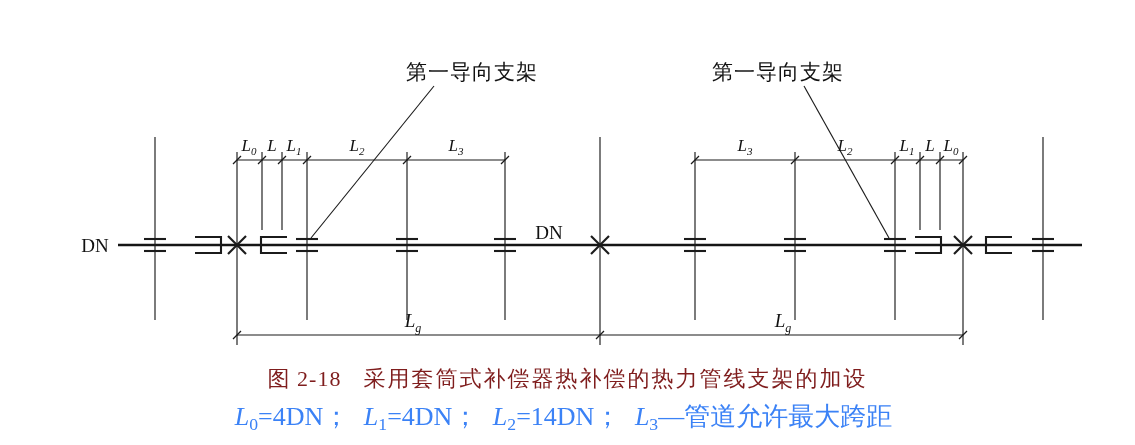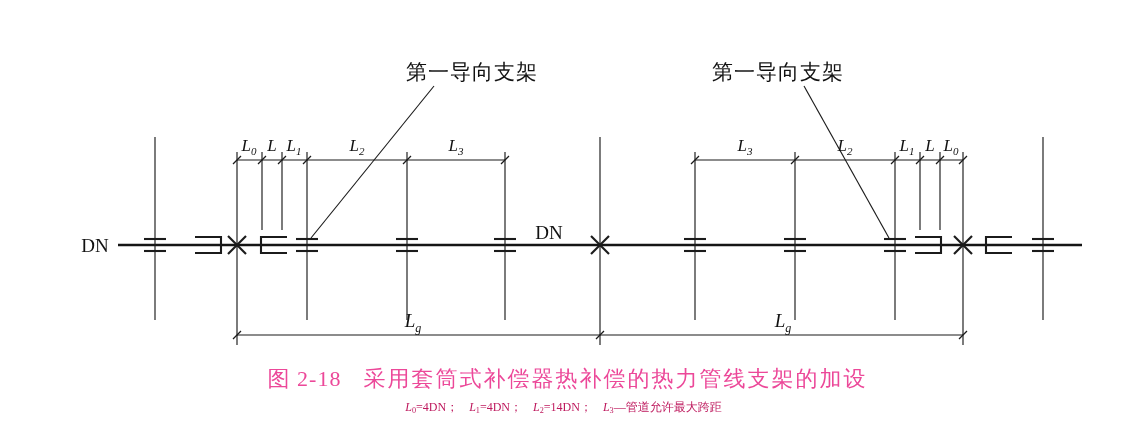--- a/index.html
+++ b/index.html
@@ -6,24 +6,24 @@
   .canvas{position:relative;width:1135px;height:445px;background:#ffffff;overflow:hidden;
           font-family:"Liberation Serif","DejaVu Serif",serif;color:#151515;}
   svg{position:absolute;top:0;left:0;}
   .pipe{stroke:#151515;stroke-width:2.6;}
   .thin{stroke:#1b1b1b;stroke-width:1.15;fill:none;}
   .sym{stroke:#1b1b1b;stroke-width:2.1;fill:none;}
   .lbl{font-family:"Liberation Serif","DejaVu Serif",serif;font-style:italic;fill:#111;}
   .dn{font-family:"Liberation Serif","DejaVu Serif",serif;fill:#111;}
   .cjk{font-family:"Liberation Serif","DejaVu Serif",serif;fill:#111;letter-spacing:1px;}
   .caption{position:absolute;top:364px;left:0;width:100%;text-align:center;
-           font-size:22px;letter-spacing:2px;color:#ec4899;}
+           font-size:22px;letter-spacing:2px;color:#7f1d1d;}
   .figno{margin-right:22px;letter-spacing:1px;}
   .formula{position:absolute;top:399px;left:0;width:100%;text-align:center;
-           font-size:12px;color:#be185d;}
+           font-size:26px;color:#3b82f6;}
   .seg{margin-right:8px;white-space:nowrap;}
   .lb{font-style:italic;}
   .sub{font-size:0.68em;vertical-align:-0.28em;font-style:normal;}
 </style>
 </head>
 <body>
 
 <div class="canvas">
 
   <svg width="1135" height="445" viewBox="0 0 1135 445">

